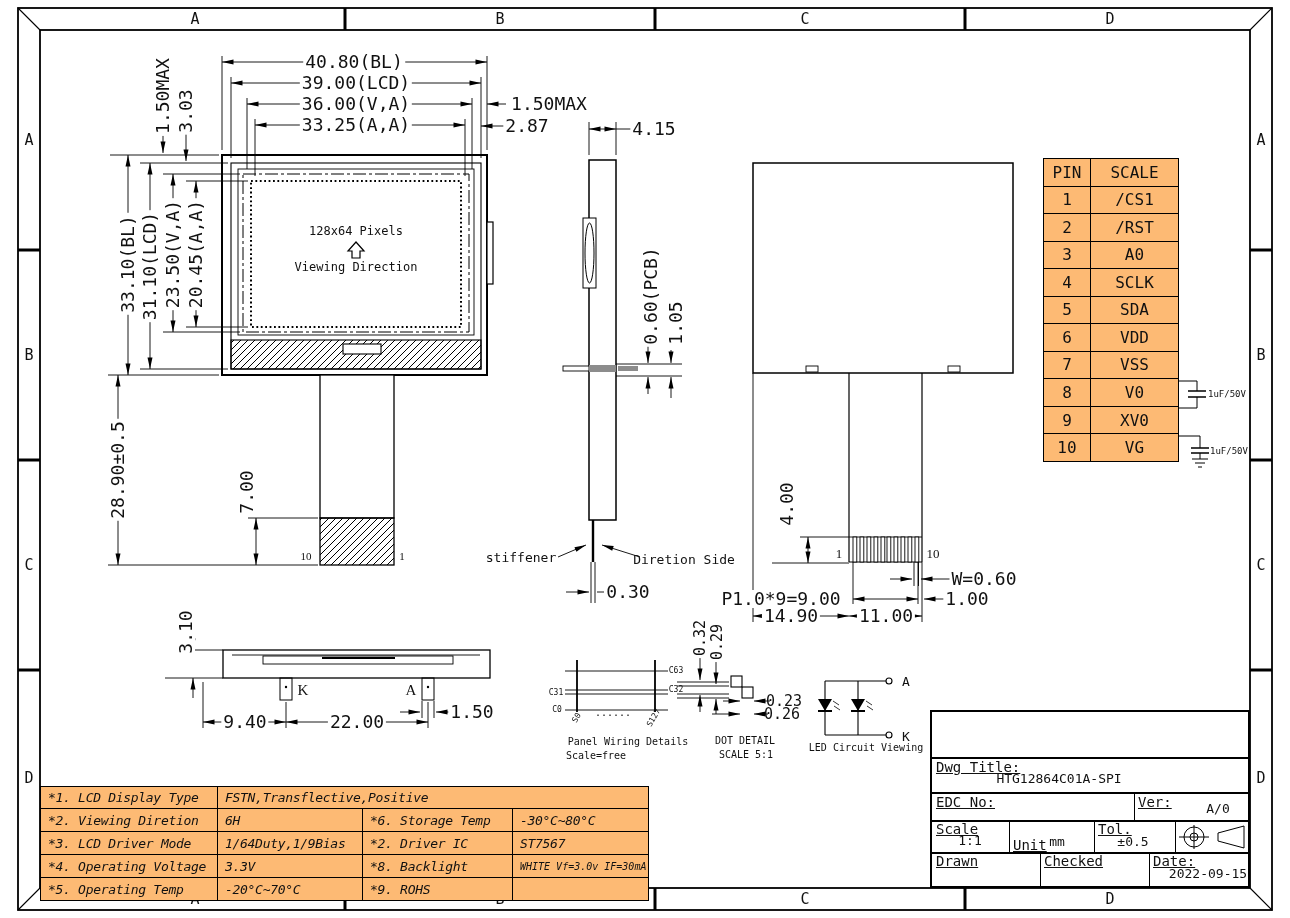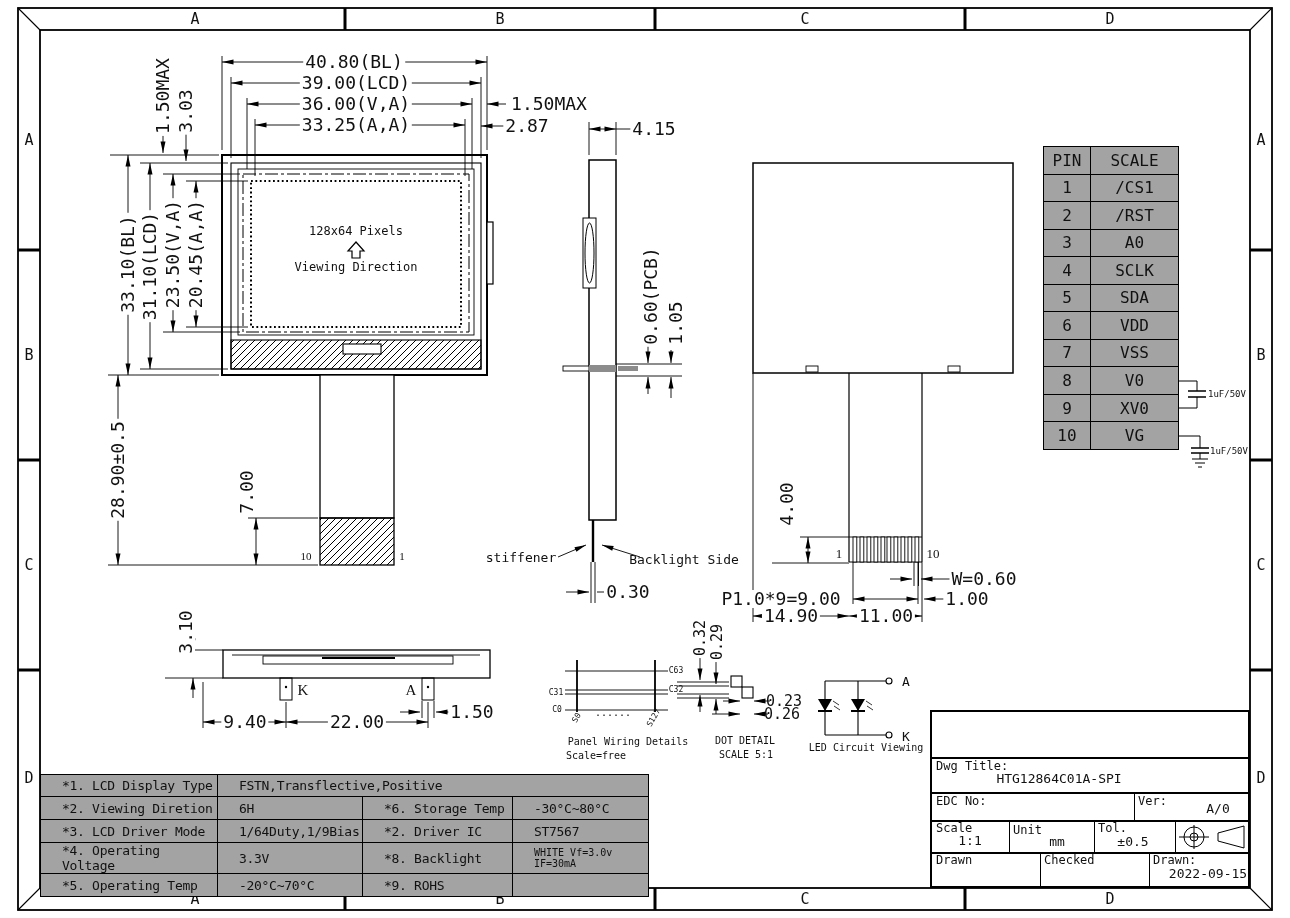--- a/index.html
+++ b/index.html
@@ -8,29 +8,29 @@
   font-family:"DejaVu Sans Mono",monospace;color:#111;}
 svg.lines {position:absolute;left:0;top:0;}
 .lbl {position:absolute;white-space:nowrap;color:#111;font-size:18px;line-height:1;
   transform:translate(-50%,-50%);}
 .bg {background:#fff;padding:0 2px;}
 .rot {transform:translate(-50%,-50%) rotate(-90deg);}
 .rot60 {transform:translate(-50%,-50%) rotate(-60deg);}
 .s15{font-size:15px}.s13{font-size:13px}.s12{font-size:12px}.s11{font-size:11px}
 .s10{font-size:10px}.s9{font-size:9px}.s8{font-size:8px}
 .serif{font-family:"Liberation Serif",serif;}
-table.dt {position:absolute;border-collapse:collapse;table-layout:fixed;background:#a3a3a3;}
+table.dt {position:absolute;border-collapse:collapse;table-layout:fixed;background:#fdba74;margin-top:12px;}
 table.dt td, table.dt th {border:1.6px solid #000;font-weight:normal;overflow:hidden;
   font-family:"DejaVu Sans Mono",monospace;}
 #pintable td, #pintable th {font-size:16px;text-align:center;vertical-align:middle;}
-#spectable td {font-size:13px;padding-left:21px;vertical-align:middle;letter-spacing:-0.3px;}
+#spectable td {font-size:13px;padding-left:7px;vertical-align:middle;letter-spacing:-0.3px;font-style:italic;}
 #spectable td.small {font-size:10px;letter-spacing:0;}
 #titleblock {position:absolute;left:930px;top:710px;width:320px;height:178px;
   border:2px solid #000;background:#fff;}
-.tl {position:absolute;font-size:12px;white-space:nowrap;line-height:1;}
+.tl {position:absolute;font-size:14px;white-space:nowrap;line-height:1;text-decoration:underline;}
 .hline {position:absolute;left:0;right:0;border-top:2px solid #000;}
 .vline {position:absolute;border-left:1.6px solid #000;}
 .company {font-family:"Liberation Sans",sans-serif;font-weight:bold;font-style:italic;
   font-size:36px;letter-spacing:2px;}
 .row1 {position:absolute;left:0;top:0;width:100%;height:47px;display:flex;
   align-items:center;justify-content:center;}
 </style>
 </head>
 <body>
 
@@ -217,21 +217,21 @@
 <span class="lbl bg rot" style="left:247px;top:492px">7.00</span>
 <span class="lbl s11 serif" style="left:306px;top:556px">10</span>
 <span class="lbl s11 serif" style="left:402px;top:556px">1</span>
 <span class="lbl s12" style="left:356px;top:231px">128x64 Pixels</span>
 <span class="lbl s12" style="left:356px;top:267px">Viewing Direction</span>
 
 <span class="lbl bg" style="left:654px;top:129px">4.15</span>
 <span class="lbl bg rot" style="left:651px;top:296px">0.60(PCB)</span>
 <span class="lbl bg rot" style="left:676px;top:323px">1.05</span>
 <span class="lbl s13" style="left:521px;top:557px">stiffener</span>
-<span class="lbl s13" style="left:684px;top:559px">Backlight Side</span>
+<span class="lbl s13" style="left:684px;top:559px">Diretion Side</span>
 <span class="lbl bg" style="left:628px;top:592px">0.30</span>
 
 <span class="lbl bg rot" style="left:787px;top:504px">4.00</span>
 <span class="lbl s13 serif" style="left:839px;top:553px">1</span>
 <span class="lbl s13 serif" style="left:933px;top:553px">10</span>
 <span class="lbl bg" style="left:984px;top:579px">W=0.60</span>
 <span class="lbl bg" style="left:781px;top:599px">P1.0*9=9.00</span>
 <span class="lbl bg" style="left:791px;top:616px">14.90</span>
 <span class="lbl bg" style="left:886px;top:616px">11.00</span>
 <span class="lbl bg" style="left:967px;top:599px">1.00</span>
@@ -388,27 +388,27 @@
   <div class="vline" style="left:108px;top:140px;height:36px"></div>
   <div class="vline" style="left:217px;top:140px;height:36px"></div>
 
   <span class="tl" style="left:4px;top:48px">Dwg Title:</span>
   <span class="lbl s13" style="left:127px;top:66px">HTG12864C01A-SPI</span>
   <span class="tl" style="left:4px;top:83px">EDC No:</span>
   <span class="tl" style="left:206px;top:83px">Ver:</span>
   <span class="lbl s13" style="left:286px;top:96px">A/0</span>
   <span class="tl" style="left:4px;top:110px">Scale</span>
   <span class="lbl s13" style="left:38px;top:128px">1:1</span>
-  <span class="tl" style="left:81px;top:112px">Unit</span>
+  <span class="tl" style="left:81px;top:126px">Unit</span>
   <span class="lbl s13" style="left:125px;top:129px">mm</span>
   <span class="tl" style="left:166px;top:110px">Tol.</span>
   <span class="lbl s13" style="left:201px;top:129px">±0.5</span>
   <span class="tl" style="left:4px;top:142px">Drawn</span>
   <span class="tl" style="left:112px;top:142px">Checked</span>
-  <span class="tl" style="left:221px;top:142px">Drawn:</span>
+  <span class="tl" style="left:221px;top:142px">Date:</span>
   <span class="lbl s13" style="left:276px;top:161px">2022-09-15</span>
 
   <svg style="position:absolute;left:246px;top:112px" width="70" height="27" viewBox="0 0 70 27">
     <g stroke="#000" fill="none" stroke-width="1">
       <circle cx="16" cy="13" r="10"></circle>
       <circle cx="16" cy="13" r="4"></circle>
       <path d="M1,13 H31 M16,1 V25"></path>
       <polygon points="40,9 40,17 66,24 66,2"></polygon>
     </g>
   </svg>

